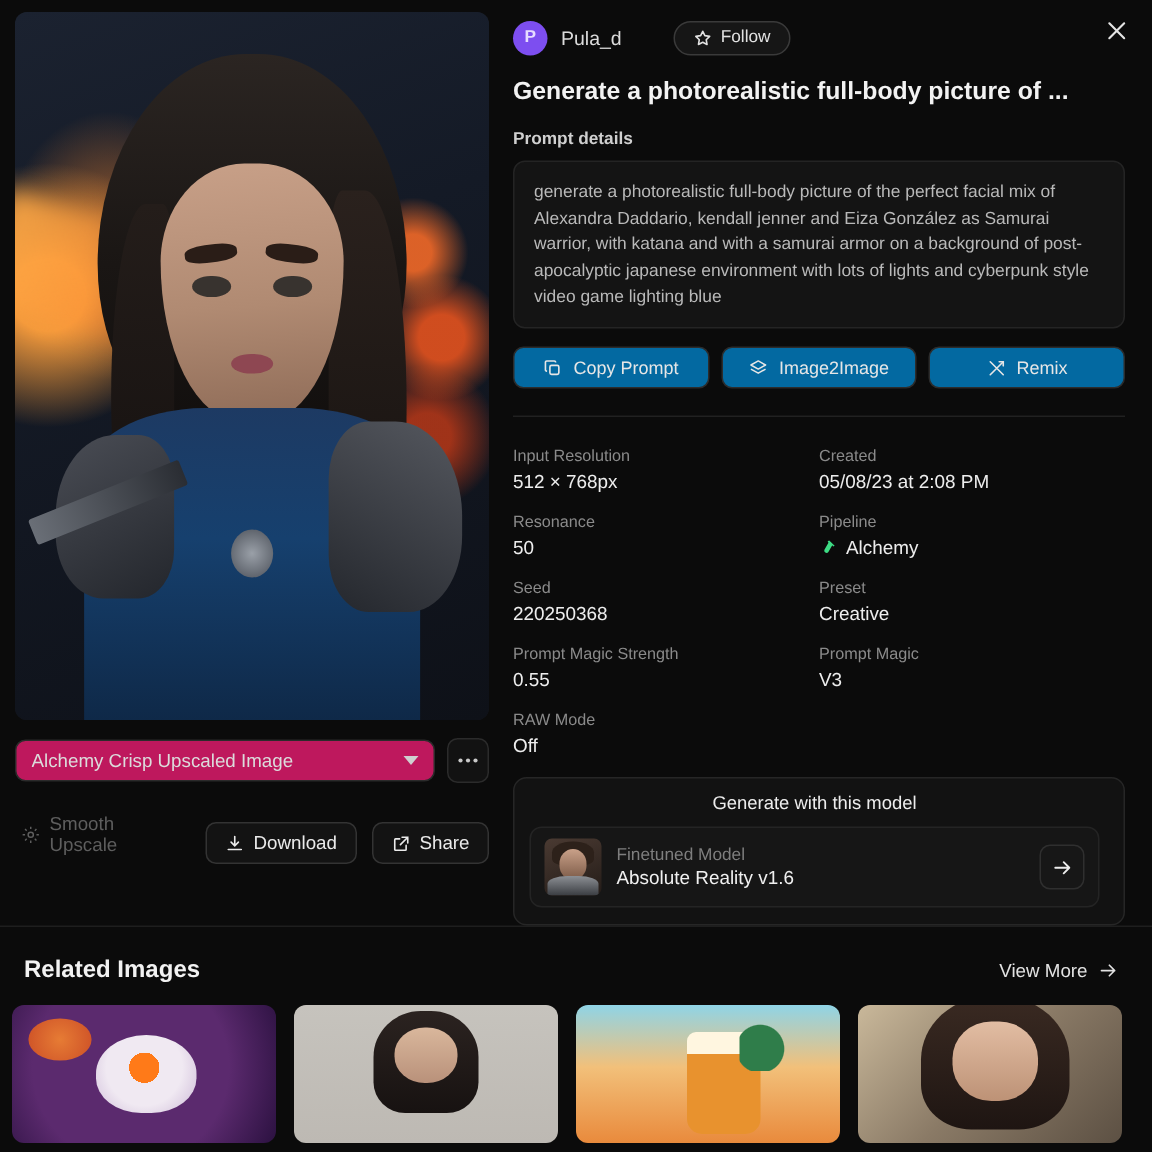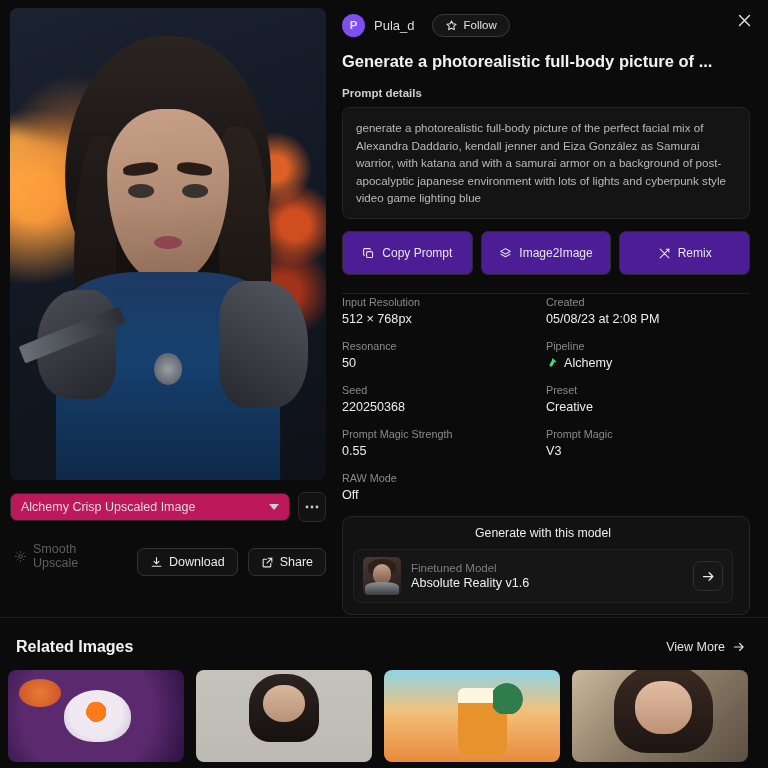--- a/index.html
+++ b/index.html
@@ -97,45 +97,45 @@
   
   .right-col { width: 432px; padding: 8px 18px 0 6px; position: relative; }
   .author-row { display: flex; align-items: center; gap: 9px; height: 34px; }
   .avatar {
     width: 23px; height: 23px; border-radius: 50%;
     background: #7d4ef0; color: #e6dcff; font-size: 11.5px;
     display: flex; align-items: center; justify-content: center; font-weight: 600;
   }
   .author-name { font-size: 13px; color: #dcdcdc; }
   .follow-btn {
-    display: flex; align-items: center; gap: 5px; margin-left: 9px;
+    display: flex; align-items: center; gap: 5px; margin-left: 26px;
     border: 1px solid #3a3a3a; border-radius: 14px; padding: 4px 12px;
     font-size: 11.5px; color: #e2e2e2; background: #161616;
   }
   .close-btn {
     position: absolute; right: 12px; top: 8px; width: 24px; height: 24px;
     display: flex; align-items: center; justify-content: center; color: #e4e4e4;
   }
   .gen-title {
     font-size: 16.5px; font-weight: 700; color: #f2f2f2; margin-top: 10px;
     white-space: nowrap; overflow: hidden; text-overflow: ellipsis;
   }
   .section-label { font-size: 11.5px; color: #cfcfcf; font-weight: 600; margin-top: 16px; }
   .prompt-box {
     margin-top: 8px; background: #141414; border: 1px solid #242424; border-radius: 8px;
     padding: 11px 13px; font-size: 11.6px; line-height: 1.52; color: #b9b9b9;
   }
   .btn-row { display: flex; gap: 8px; margin-top: 12px; }
   .btn-row .act {
     flex: 1; display: flex; align-items: center; justify-content: center; gap: 7px;
-    height: 44px; border: 1px solid #2c2c2c; border-radius: 7px; background: #4c1d95;
+    height: 28px; border: 1px solid #2c2c2c; border-radius: 7px; background: #0369a1;
     font-size: 12px; color: #e6e6e6;
   }
   .hr { height: 1px; background: #212121; margin: 18px 0 0 0; }
-  .meta-grid { display: grid; grid-template-columns: 1fr 1fr; row-gap: 14px; margin-top: 2px; }
+  .meta-grid { display: grid; grid-template-columns: 1fr 1fr; row-gap: 14px; margin-top: 20px; }
   .meta-k { font-size: 10.8px; color: #8a8a8a; }
   .meta-v { font-size: 12.6px; color: #ededed; margin-top: 4px; display: flex; align-items: center; gap: 6px; }
   .flask { width: 12px; height: 12px; }
 
   .model-card {
     margin-top: 14px; border: 1px solid #262626; border-radius: 9px;
     background: #121212; padding: 9px 16px 11px 10px;
   }
   .model-card-title { text-align: center; font-size: 12.3px; color: #ededed; }
   .model-inner {

